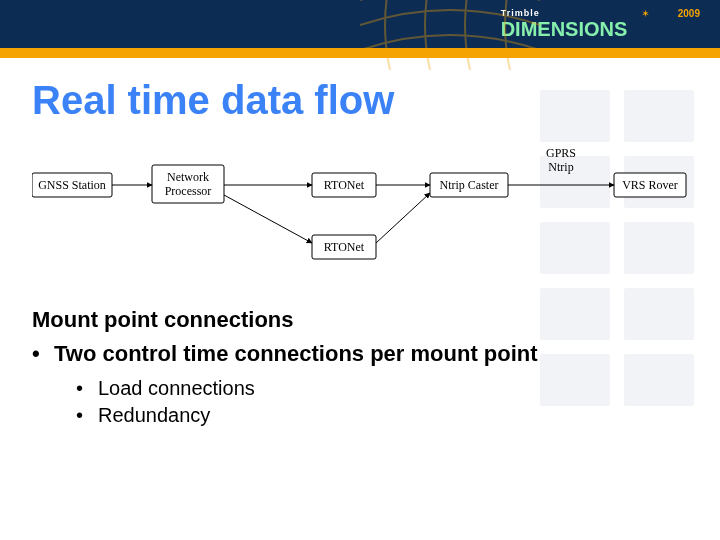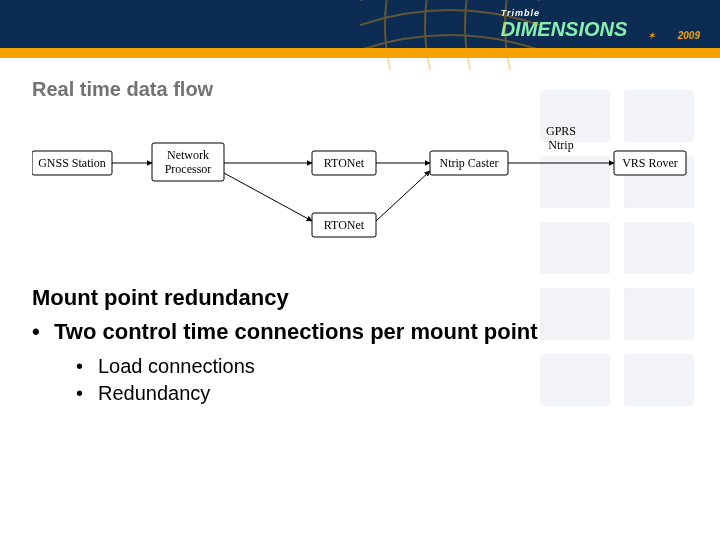--- a/index.html
+++ b/index.html
@@ -24,40 +24,39 @@
   .header-globe {
     position: absolute;
     right: 180px;
     top: -20px;
     width: 180px;
     height: 90px;
     opacity: 0.4;
   }
   .brand {
     display: flex;
-    align-items: flex-end;
-    gap: 20px;
-    font-style: italic;
+    align-items: flex-start;
+    gap: 14px;
   }
   .brand-trimble {
     color: #fff;
     font-size: 9px;
     letter-spacing: 1px;
     font-weight: bold;
   }
   .brand-dimensions {
     color: #86efac;
     font-weight: bold;
     font-size: 20px;
   }
   .brand-year {
     color: #f4a300;
     font-size: 10px;
     font-weight: bold;
-    margin-left: 2px;
+    margin-left: 14px;
   }
   .brand-star {
     color: #f4a300;
     font-size: 10px;
   }
   .accent-bar {
     width: 100%;
     height: 10px;
     background: #f4a300;
   }
@@ -72,23 +71,23 @@
     z-index: 0;
   }
   .ghost-tiles.right { top: 90px; right: 26px; }
   .ghost-tile { background: #1a3d6d; border-radius: 2px; }
   .content {
     position: relative;
     padding: 20px 32px;
     z-index: 1;
   }
   .title {
-    font-size: 20px;
-    font-weight: bold;
-    color: #737373;
+    font-size: 40px;
+    font-weight: bold;
+    color: #3b82f6;
     margin-bottom: 20px;
   }
   .diagram {
     width: 100%;
     height: 140px;
     position: relative;
     margin-bottom: 24px;
   }
   .bullets {
     margin-top: 8px;
@@ -214,18 +213,18 @@
       <line x1="344" y1="42" x2="398" y2="42" stroke="#000" stroke-width="1" marker-end="url(#arrow)"></line>
       <line x1="344" y1="100" x2="398" y2="50" stroke="#000" stroke-width="1" marker-end="url(#arrow)"></line>
       <line x1="476" y1="42" x2="582" y2="42" stroke="#000" stroke-width="1" marker-end="url(#arrow)"></line>
 
       <text class="edge-label" x="529" y="14" text-anchor="middle">GPRS</text>
       <text class="edge-label" x="529" y="28" text-anchor="middle">Ntrip</text>
     </svg>
   </div>
 
   <div class="bullets">
-    <div class="sub-heading">Mount point redundancy</div>
+    <div class="sub-heading">Mount point connections</div>
     <div class="bullet-l1">Two control time connections per mount point</div>
     <div class="bullet-l2">Load connections</div>
     <div class="bullet-l2">Redundancy</div>
   </div>
 </div>
 
 </body></html>

